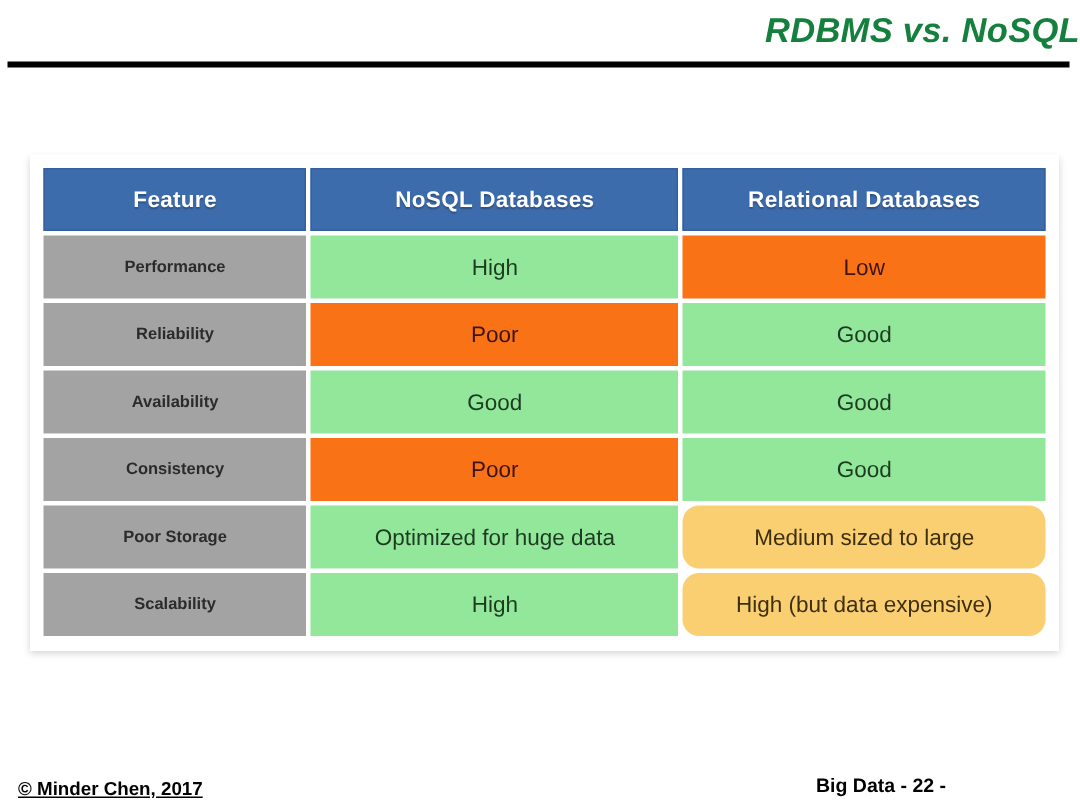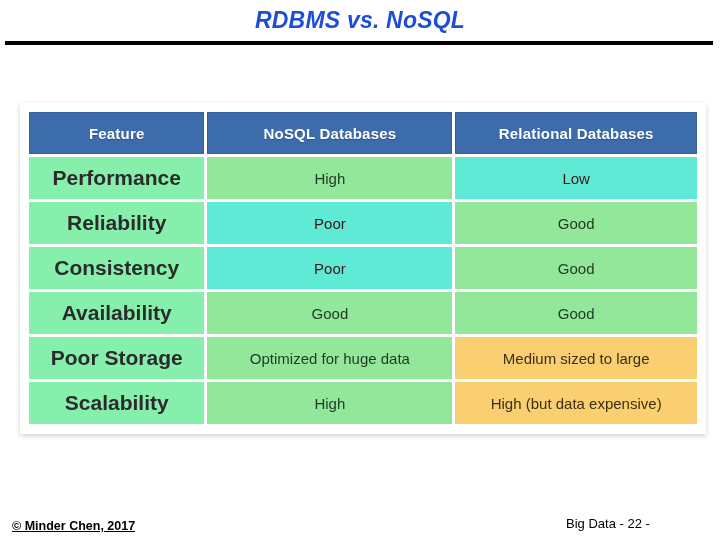--- a/index.html
+++ b/index.html
@@ -14,25 +14,25 @@
     overflow: hidden;
     position: relative;
   }
 
   
   .slide-title {
     position: absolute;
     top: 7px;
     left: 0;
     width: 720px;
-    text-align: center;
+    text-align: right;
     font-size: 23px;
     font-weight: bold;
     font-style: italic;
-    color: #1d4ed8;
+    color: #15803d;
     letter-spacing: 0.2px;
     white-space: nowrap;
   }
   .title-rule {
     position: absolute;
     top: 41px;
     left: 5px;
     width: 708px;
     height: 4px;
     background: #000000;
@@ -75,49 +75,50 @@
     color: #ffffff;
     font-weight: bold;
     font-size: 15px;
     letter-spacing: 0.2px;
     text-shadow: 0 1px 1px rgba(0,0,0,0.25);
     border: 1px solid #35609c;
   }
 
   
   td.feature-cell {
-    background: #86efac;
+    background: #a3a3a3;
     color: #2b2b2b;
     font-weight: bold;
-    font-size: 21px;
+    font-size: 11px;
   }
 
   
   td.v-green  { background: #93E79B; color: #1d3b21; }
-  td.v-red    { background: #5eead4; color: #3d1414; }
-  td.v-orange { background: #F9CF72; color: #3d2f10; }
+  td.v-red    { background: #f97316; color: #3d1414; }
+  td.v-orange { background: #F9CF72; color: #3d2f10; border-radius: 11px; }
 
   
   .footer-left {
     position: absolute;
     left: 12px;
     top: 519px;
     font-size: 12.5px;
     font-weight: bold;
     color: #000000;
     white-space: nowrap;
     text-decoration: underline;
   }
   .footer-right {
     position: absolute;
-    left: 566px;
+    left: 544px;
     top: 516px;
     font-size: 13px;
     color: #000000;
     white-space: nowrap;
+    font-weight: bold;
   }
 </style>
 </head>
 <body>
 
 <div class="slide-title">RDBMS vs. NoSQL</div>
 <div class="title-rule"></div>
 
 <div class="table-card">
   <table class="cmp-table">
@@ -138,27 +139,27 @@
         <td class="feature-cell">Performance</td>
         <td class="v-green">High</td>
         <td class="v-red">Low</td>
       </tr>
       <tr>
         <td class="feature-cell">Reliability</td>
         <td class="v-red">Poor</td>
         <td class="v-green">Good</td>
       </tr>
       <tr>
-        <td class="feature-cell">Consistency</td>
-        <td class="v-red">Poor</td>
+        <td class="feature-cell">Availability</td>
+        <td class="v-green">Good</td>
         <td class="v-green">Good</td>
       </tr>
       <tr>
-        <td class="feature-cell">Availability</td>
-        <td class="v-green">Good</td>
+        <td class="feature-cell">Consistency</td>
+        <td class="v-red">Poor</td>
         <td class="v-green">Good</td>
       </tr>
       <tr>
         <td class="feature-cell">Poor Storage</td>
         <td class="v-green">Optimized for huge data</td>
         <td class="v-orange">Medium sized to large</td>
       </tr>
       <tr>
         <td class="feature-cell">Scalability</td>
         <td class="v-green">High</td>

